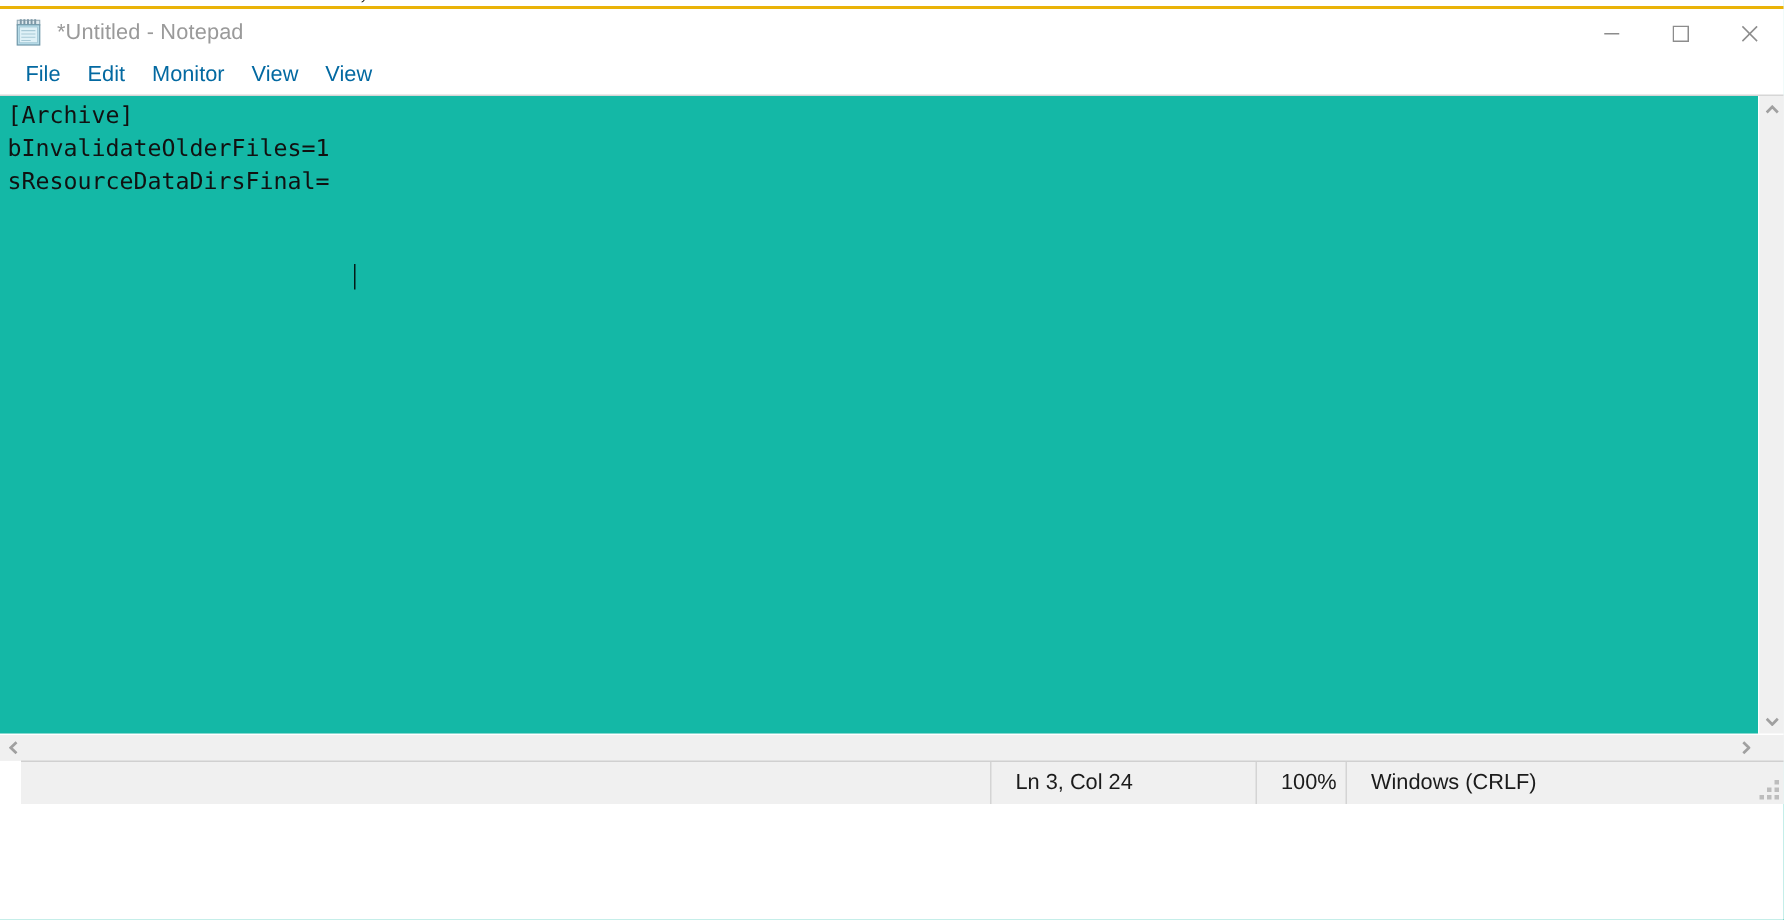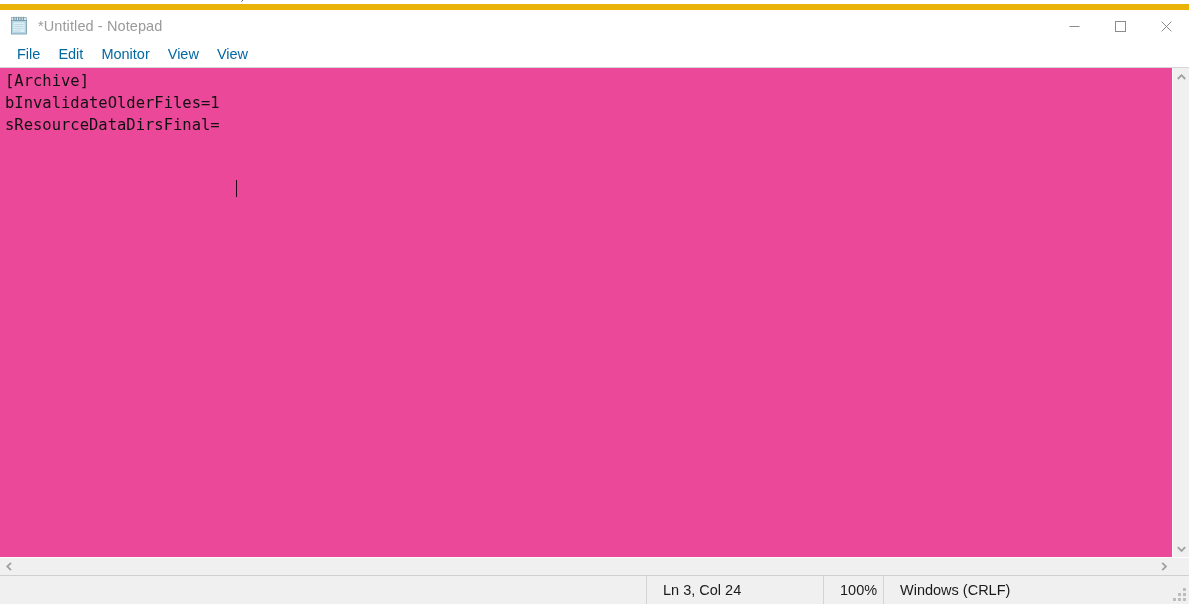--- a/index.html
+++ b/index.html
@@ -33,23 +33,23 @@
     white-space: nowrap;
     letter-spacing: 0.2px;
   }
 
   
   #notepad-window {
     position: absolute;
     left: 0;
     top: 4px;
     width: 1189px;
-    height: 600px;
-    background: #ffffff;
-    border-top: 6px solid #eab308;
+    height: 532px;
+    background: #ffffff;
+    border-top: 2px solid #eab308;
     box-sizing: border-box;
     display: flex;
     flex-direction: column;
   }
 
   
   #title-bar {
     height: 32px;
     flex: 0 0 32px;
     display: flex;
@@ -118,21 +118,21 @@
     background: #ffffff;
   }
   #editor-row {
     flex: 1 1 auto;
     display: flex;
     min-height: 0;
   }
   #text-area {
     flex: 1 1 auto;
     position: relative;
-    background: #ec4899;
+    background: #14b8a6;
     overflow: hidden;
     padding: 2px 0 0 5px;
     box-sizing: border-box;
   }
   #text-content {
     font-family: "DejaVu Sans Mono", "Liberation Mono", monospace;
     font-size: 15.5px;
     line-height: 22px;
     color: #111111;
     white-space: pre;
@@ -195,20 +195,21 @@
 
   
   #status-bar {
     flex: 0 0 28px;
     height: 28px;
     background: #f0f0f0;
     border-top: 1px solid #d0d0d0;
     display: flex;
     align-items: stretch;
     position: relative;
+    margin-left: 14px;
   }
   #status-spacer {
     flex: 0 0 646px;
     width: 646px;
   }
   .status-cell {
     display: flex;
     align-items: center;
     border-left: 1px solid #d4d4d4;
     font-size: 14.5px;

